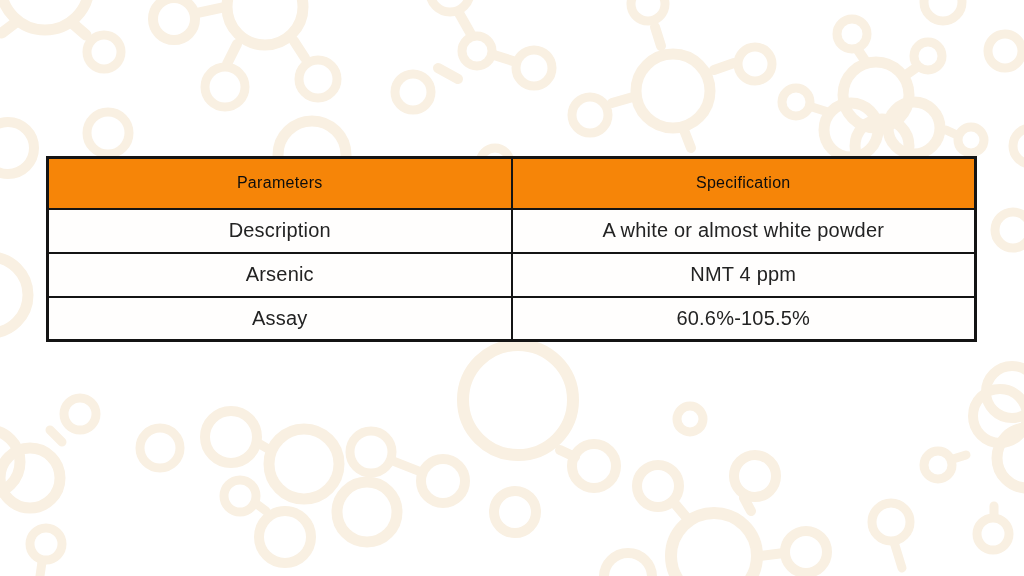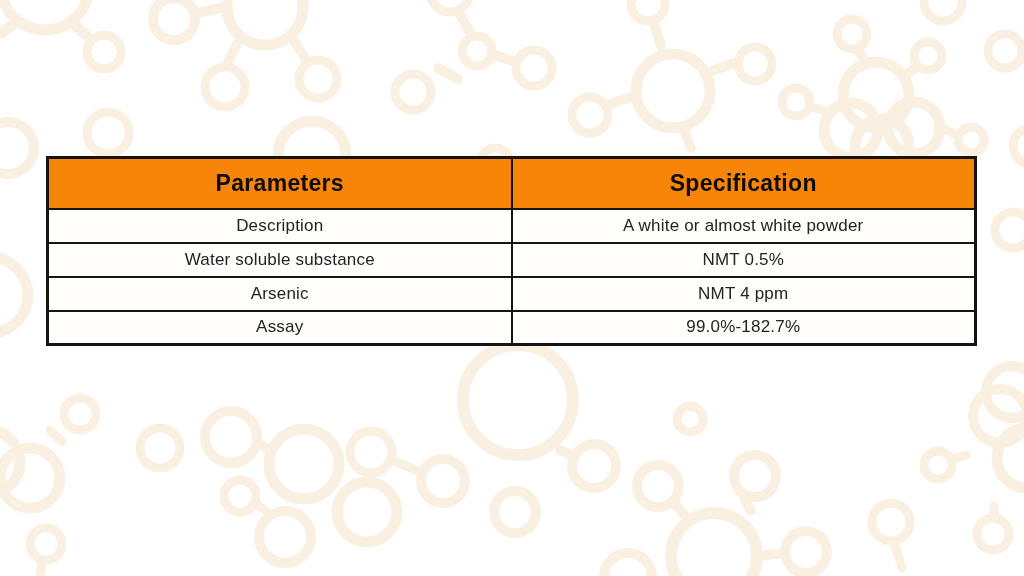--- a/index.html
+++ b/index.html
@@ -46,30 +46,30 @@
     text-align: center;
     vertical-align: middle;
     padding: 0 10px;
     overflow: hidden;
     white-space: nowrap;
   }
   .spec-table th {
     height: 51px;
     background: #f68508;
     color: #0d0d0d;
-    font-size: 23px;
-    font-weight: bold;
+    font-size: 16px;
+    font-weight: normal;
     letter-spacing: 0.3px;
     text-align: center;
   }
   .spec-table td {
-    height: 34px;
+    height: 44px;
     background: #fffefd;
     color: #232323;
-    font-size: 17px;
+    font-size: 20px;
     font-weight: normal;
     letter-spacing: 0.2px;
   }
 </style>
 </head>
 <body>
 
 <div class="stage">
 
   <svg class="bg" viewBox="0 0 1024 576" xmlns="http://www.w3.org/2000/svg" aria-hidden="true">
@@ -173,27 +173,23 @@
         <th>Parameters</th>
         <th>Specification</th>
       </tr>
     </thead>
     <tbody>
       <tr>
         <td>Description</td>
         <td>A white or almost white powder</td>
       </tr>
       <tr>
-        <td>Water soluble substance</td>
-        <td>NMT 0.5%</td>
-      </tr>
-      <tr>
         <td>Arsenic</td>
         <td>NMT 4 ppm</td>
       </tr>
       <tr>
         <td>Assay</td>
-        <td>99.0%-182.7%</td>
+        <td>60.6%-105.5%</td>
       </tr>
     </tbody>
   </table>
 
 </div>
 
 </body></html>

